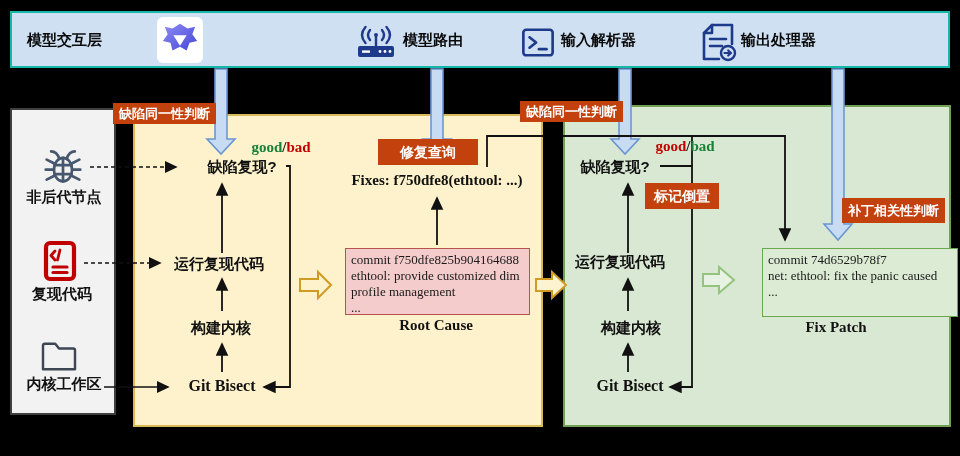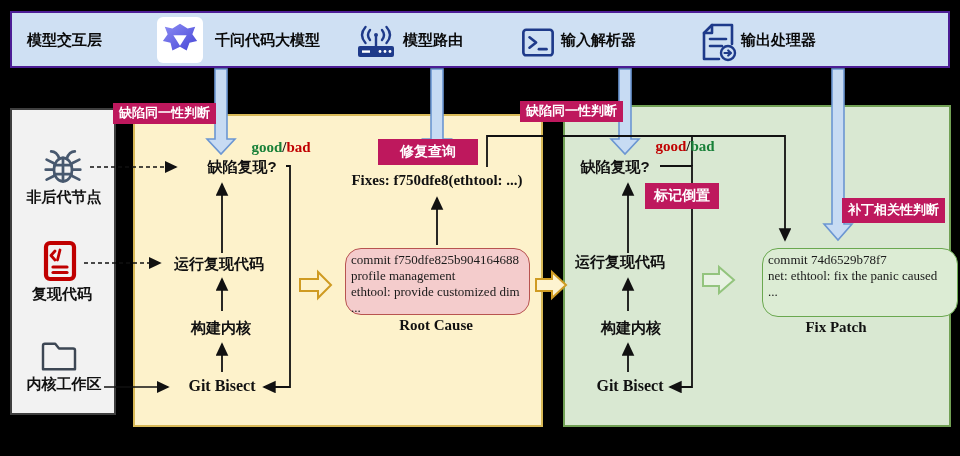--- a/index.html
+++ b/index.html
@@ -1,40 +1,40 @@
 <!DOCTYPE html>
 <html><head>
 <meta charset="utf-8">
 <style>
   html,body { margin:0; padding:0; background:#000; }
   .canvas { position:relative; width:960px; height:456px; background:#000; overflow:hidden;
             font-family:"Liberation Sans", sans-serif; }
   
   .topbar { position:absolute; left:10px; top:11px; width:940px; height:57px;
-            background:#cfe0f3; border:2px solid #4c1d95; box-sizing:border-box; z-index:2; }
+            background:#cfe0f3; border:2px solid #14b8a6; box-sizing:border-box; z-index:2; }
   .tb-label { position:absolute; top:0; height:53px; line-height:53px; font-size:15px;
               font-weight:bold; color:#0a0a0a; white-space:nowrap; }
   .qwen-box { position:absolute; left:145px; top:4px; width:46px; height:46px; background:#fff;
               border-radius:6px; display:flex; align-items:center; justify-content:center; }
   
   .panel { position:absolute; box-sizing:border-box; z-index:1; }
   .panel-sources { left:10px; top:108px; width:106px; height:307px; background:#f2f2f2; border:2px solid #3f3f3f; }
   .panel-p1 { left:133px; top:114px; width:410px; height:313px; background:#fdf2cb; border:2px solid #d8b957; }
   .panel-p2 { left:563px; top:105px; width:388px; height:322px; background:#d9e8d2; border:2px solid #71a054; }
   
   .ctr { position:absolute; transform:translateX(-50%); font-weight:bold; color:#111;
          white-space:nowrap; z-index:4; font-size:15px; }
   .serif { font-family:"Liberation Serif", serif; }
-  .badge { position:absolute; background:#be185d; color:#fff; font-weight:bold; white-space:nowrap;
-           padding:5px 7px; font-size:13px; line-height:1; z-index:6;font-family:Liberation Mono, monospace; }
+  .badge { position:absolute; background:#c2410c; color:#fff; font-weight:bold; white-space:nowrap;
+           padding:5px 7px; font-size:13px; line-height:1; z-index:6; }
   .goodbad { font-family:"Liberation Serif", serif; font-size:15px; font-weight:bold; }
   .gb-green { color:#188038; } .gb-red { color:#c00000; } .gb-slash { color:#111; }
   .commitbox { position:absolute; box-sizing:border-box; z-index:4;
                font-family:"Liberation Serif", serif; font-size:13px; line-height:16px;
-               color:#1a1a1a; padding:3px 5px;border-radius:16px; }
+               color:#1a1a1a; padding:3px 5px; }
   .box-root { left:345px; top:248px; width:185px; height:67px; background:#f4cccc; border:1.5px solid #b85450; }
   .box-fix  { left:738px; top:248px; width:196px; height:69px; background:#dcecd4; border:1.5px solid #6aa84f;margin-left:24px; }
   .src-label { position:absolute; transform:translateX(-50%); font-weight:bold; font-size:15px; color:#111; white-space:nowrap; z-index:4; }
   .icon-wrap { position:absolute; z-index:4; }
   svg.overlay { position:absolute; left:0; top:0; z-index:3; pointer-events:none; }
 </style>
 </head>
 <body>
 
 <div class="canvas">
@@ -47,21 +47,20 @@
         <defs>
             <linearGradient id="qg" x1="0" y1="0" x2="1" y2="1">
           <stop offset="0" stop-color="#8d8df4"></stop>
               <stop offset="1" stop-color="#4545d6"></stop>
         </linearGradient>
           </defs>
         <path d="M20 3 L28 8 L36 6 L33 14 L38 21 L30 23 L27 31 L20 27 L12 31 L10 23 L2 21 L7 14 L4 6 L12 8 Z" fill="url(#qg)"></path>
         <path d="M13 15 h14 l-7 11 z" fill="#ffffff"></path>
       </svg>
     </div>
-    <div class="tb-label" style="left:203px;">千问代码大模型</div>
 
     <div class="icon-wrap" style="left:343px; top:12px;">
       <svg width="42" height="34" viewBox="0 0 42 34">
         <g stroke="#1e3a8a" fill="none" stroke-width="2.4" stroke-linecap="round">
           <path d="M15 5 q-4 5 0 10"></path>
             <path d="M10.5 2 q-7 8 0 16"></path>
           <path d="M27 5 q4 5 0 10"></path>
             <path d="M31.5 2 q7 8 0 16"></path>
           <path d="M21 12 v9"></path>
         </g>
@@ -141,22 +140,22 @@
     <span class="gb-green">good</span><span class="gb-slash">/</span><span class="gb-red">bad</span>
   </div>
   <div class="ctr" style="left:242px; top:158px;">缺陷复现?</div>
   <div class="ctr" style="left:219px; top:255px;">运行复现代码</div>
   <div class="ctr" style="left:221px; top:319px;">构建内核</div>
   <div class="ctr serif" style="left:222px; top:377px; font-size:16px;">Git Bisect</div>
   <div class="ctr serif" style="left:437px; top:172px;">Fixes: f750dfe8(ethtool: ...)</div>
 
   <div class="commitbox box-root">
     <div>commit f750dfe825b904164688</div>
+    <div>ethtool: provide customized dim</div>
     <div>profile management</div>
-    <div>ethtool: provide customized dim</div>
     <div>...</div>
   </div>
   <div class="ctr serif" style="left:436px; top:317px;">Root Cause</div>
 
   <div class="ctr goodbad" style="left:685px; top:138px;">
     <span class="gb-red">good</span><span class="gb-slash">/</span><span class="gb-green">bad</span>
   </div>
   <div class="ctr" style="left:615px; top:158px;">缺陷复现?</div>
   <div class="ctr" style="left:620px; top:253px;">运行复现代码</div>
   <div class="ctr" style="left:631px; top:319px;">构建内核</div>

